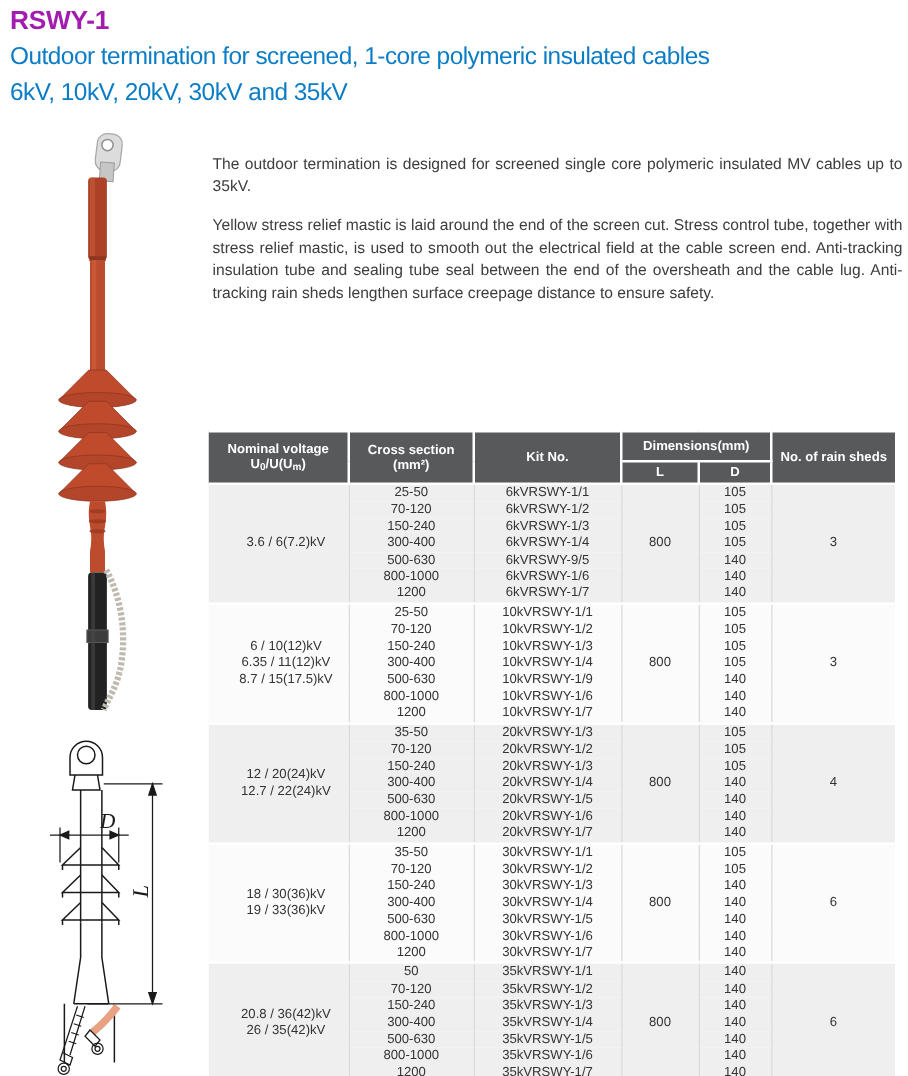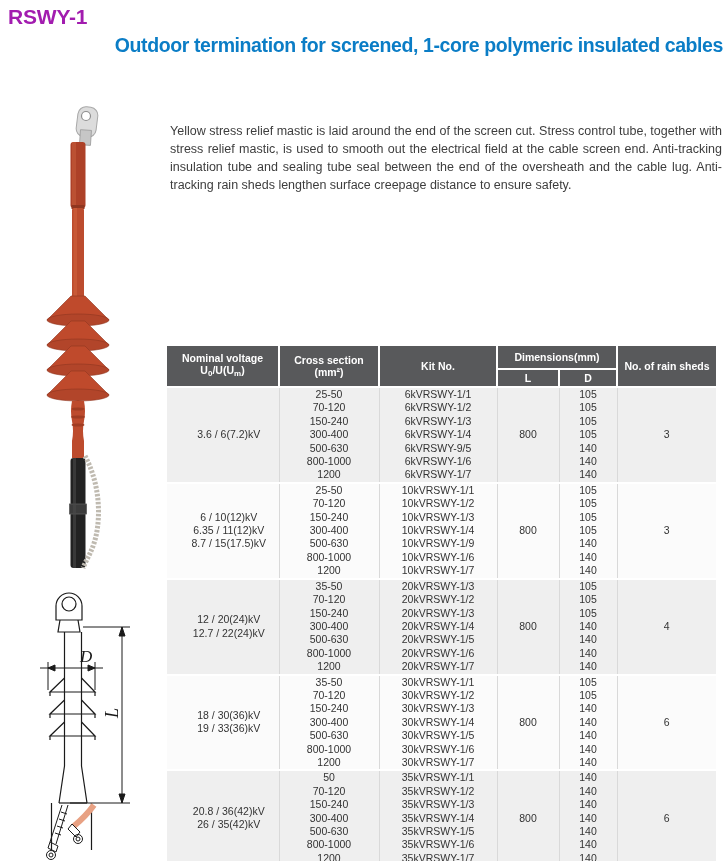--- a/index.html
+++ b/index.html
@@ -10,22 +10,22 @@
     overflow:hidden;
   }
 
   
   .title-block { position:absolute; left:8px; top:3px; width:715px; }
   .model-name {
     font-size:21px; font-weight:bold; color:#a21caf; letter-spacing:-0.2px;
     line-height:28px;
   }
   .title-line {
-    font-size:19.5px; font-weight:bold; color:#0b7dc6; letter-spacing:-0.4px;
-    line-height:29px; white-space:nowrap;text-align:right;
+    font-size:19.5px; font-weight:normal; color:#0b7dc6; letter-spacing:-0.4px;
+    line-height:29px; white-space:nowrap;
   }
 
   
   .desc-block { position:absolute; left:170px; top:122px; width:552px; }
   .desc-block p {
     font-size:12.5px; line-height:18px; color:#3d3d3d; text-align:justify;
     margin-bottom:13px;
   }
 
   
@@ -72,20 +72,21 @@
   .volt-line { display:block; line-height:13.4px;margin-left:12px; }
 </style>
 </head>
 <body>
 
 <div class="page">
 
   <div class="title-block">
     <div class="model-name">RSWY-1</div>
     <div class="title-line">Outdoor termination for screened, 1-core polymeric insulated cables</div>
+    <div class="title-line">6kV, 10kV, 20kV, 30kV and 35kV</div>
   </div>
 
   <svg class="photo-fig" width="125" height="465" viewBox="0 0 125 465">
 
     <g>
       <rect x="52" y="1" width="20" height="30" rx="8" fill="#dcdcdc" stroke="#a8a8a8" stroke-width="1" transform="rotate(7 62 16)"></rect>
       <circle cx="61" cy="10" r="4.5" fill="#ffffff" stroke="#8f8f8f" stroke-width="1.2"></circle>
       <rect x="55" y="24" width="11" height="15" fill="#c6c6c6" stroke="#9a9a9a" stroke-width="0.8" transform="rotate(4 60 31)"></rect>
     </g>
 
@@ -125,20 +126,21 @@
 
     <g>
       <rect x="45.5" y="352" width="15" height="110" rx="3" fill="#222222"></rect>
       <rect x="44.5" y="398" width="17" height="10" fill="#3c3c3c" stroke="#5a5a5a" stroke-width="0.8"></rect>
       <rect x="48" y="352" width="3" height="110" fill="#4a4a4a" opacity="0.6"></rect>
     </g>
     <path d="M60,350 C72,372 76,400 72,425 C69,443 62,452 58,462" fill="none" stroke="#bfbab0" stroke-width="5" stroke-dasharray="2.5,1.5"></path>
   </svg>
 
   <div class="desc-block">
+    <p>The outdoor termination is designed for screened single core polymeric insulated MV cables up to 35kV.</p>
     <p>Yellow stress relief mastic is laid around the end of the screen cut. Stress control tube, together with stress relief mastic, is used to smooth out the electrical field at the cable screen end. Anti-tracking insulation tube and sealing tube seal between the end of the oversheath and the cable lug. Anti-tracking rain sheds lengthen surface creepage distance to ensure safety.</p>
   </div>
 
   <svg class="drawing-fig" width="150" height="273" viewBox="0 0 150 273" fill="none" stroke="#1a1a1a" stroke-width="1.2">
 
     <g>
       <path d="M46,18 A13,13 0 1 1 72,18 L72,32 L46,32 Z"></path>
       <circle cx="59" cy="16" r="7"></circle>
       <path d="M50,32 L48,44 L70,44 L68,32"></path>
     </g>

